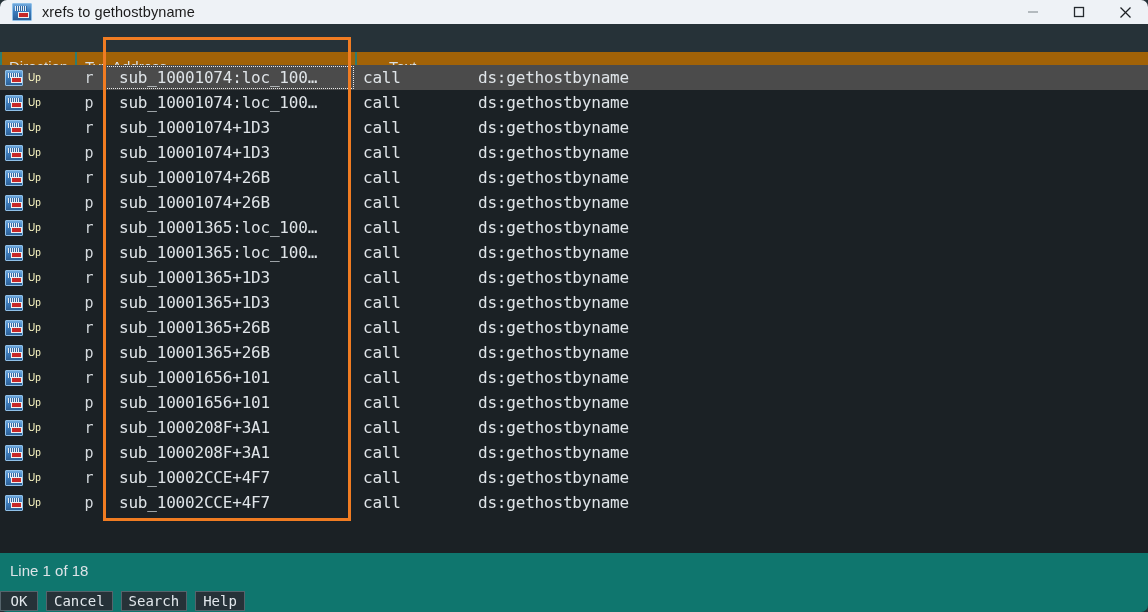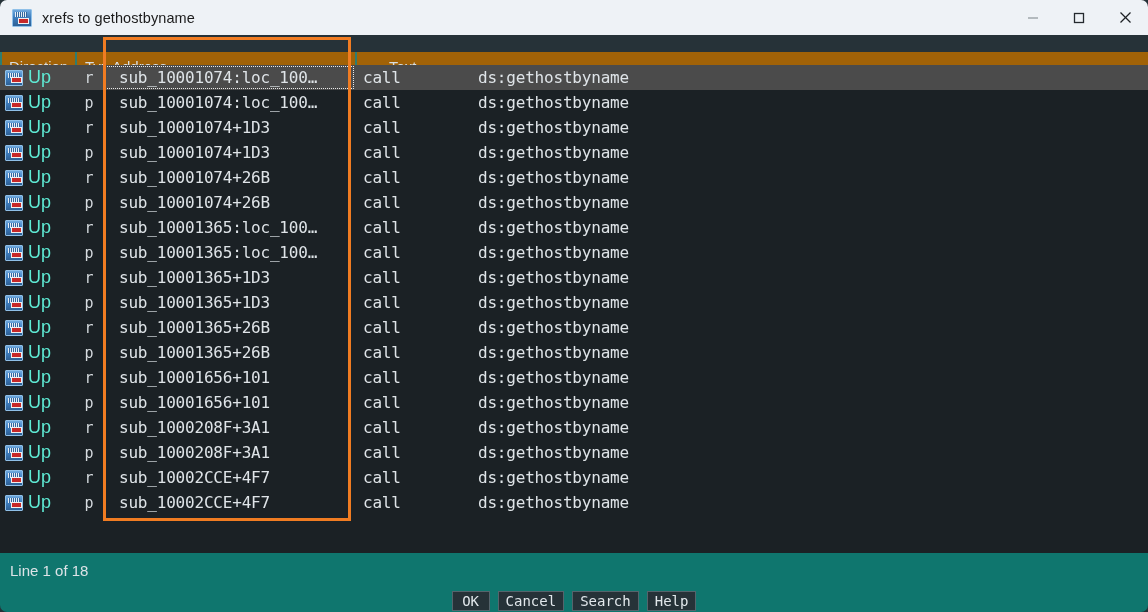--- a/index.html
+++ b/index.html
@@ -12,21 +12,21 @@
   #app {
     position: relative;
     width: 1148px; height: 612px;
     background: #263238;
     overflow: hidden;
   }
 
   
   #titlebar {
     position: absolute; left: 0; top: 0;
-    width: 1148px; height: 35px;
+    width: 1148px; height: 24px;
     background: #eef2f6;
     display: flex; align-items: center;
     border-top-left-radius: 7px;
     border-top-right-radius: 7px;
   }
   #title-icon {
     width: 20px; height: 18px;
     margin-left: 12px; margin-right: 10px;
     flex: 0 0 auto;
     position: relative;
@@ -94,22 +94,22 @@
     overflow: hidden;
   }
   .c-icon {
     width: 28px;
     justify-content: center;
     flex: 0 0 28px;
   }
   .c-dir {
     width: 47px;
     flex: 0 0 47px;
-    color: #5eead4;
-    font-size: 18px;
+    color: #fef9c3;
+    font-size: 10px;
     font-family: "Liberation Sans", sans-serif;
   }
   .c-type {
     width: 28px;
     flex: 0 0 28px;
     color: #d5dade;
     font-size: 15px;
     font-family: "DejaVu Sans Mono", monospace;
     justify-content: center;
   }
@@ -183,21 +183,21 @@
     border-bottom-right-radius: 7px;
   }
   #status-line {
     position: absolute; left: 10px; top: 9px;
     color: #dde3e7;
     font-size: 15px;
   }
   #button-bar {
     position: absolute; left: 0; top: 38px;
     width: 1148px;
-    display: flex; justify-content: center; gap: 8px;
+    display: flex; justify-content: flex-start; gap: 8px;
   }
   .dlg-btn {
     min-width: 38px;
     height: 20px;
     padding: 0 7px;
     background: #263238;
     border: 1px solid #55646c;
     color: #e2e8ec;
     font-family: "DejaVu Sans Mono", monospace;
     font-size: 14px;

